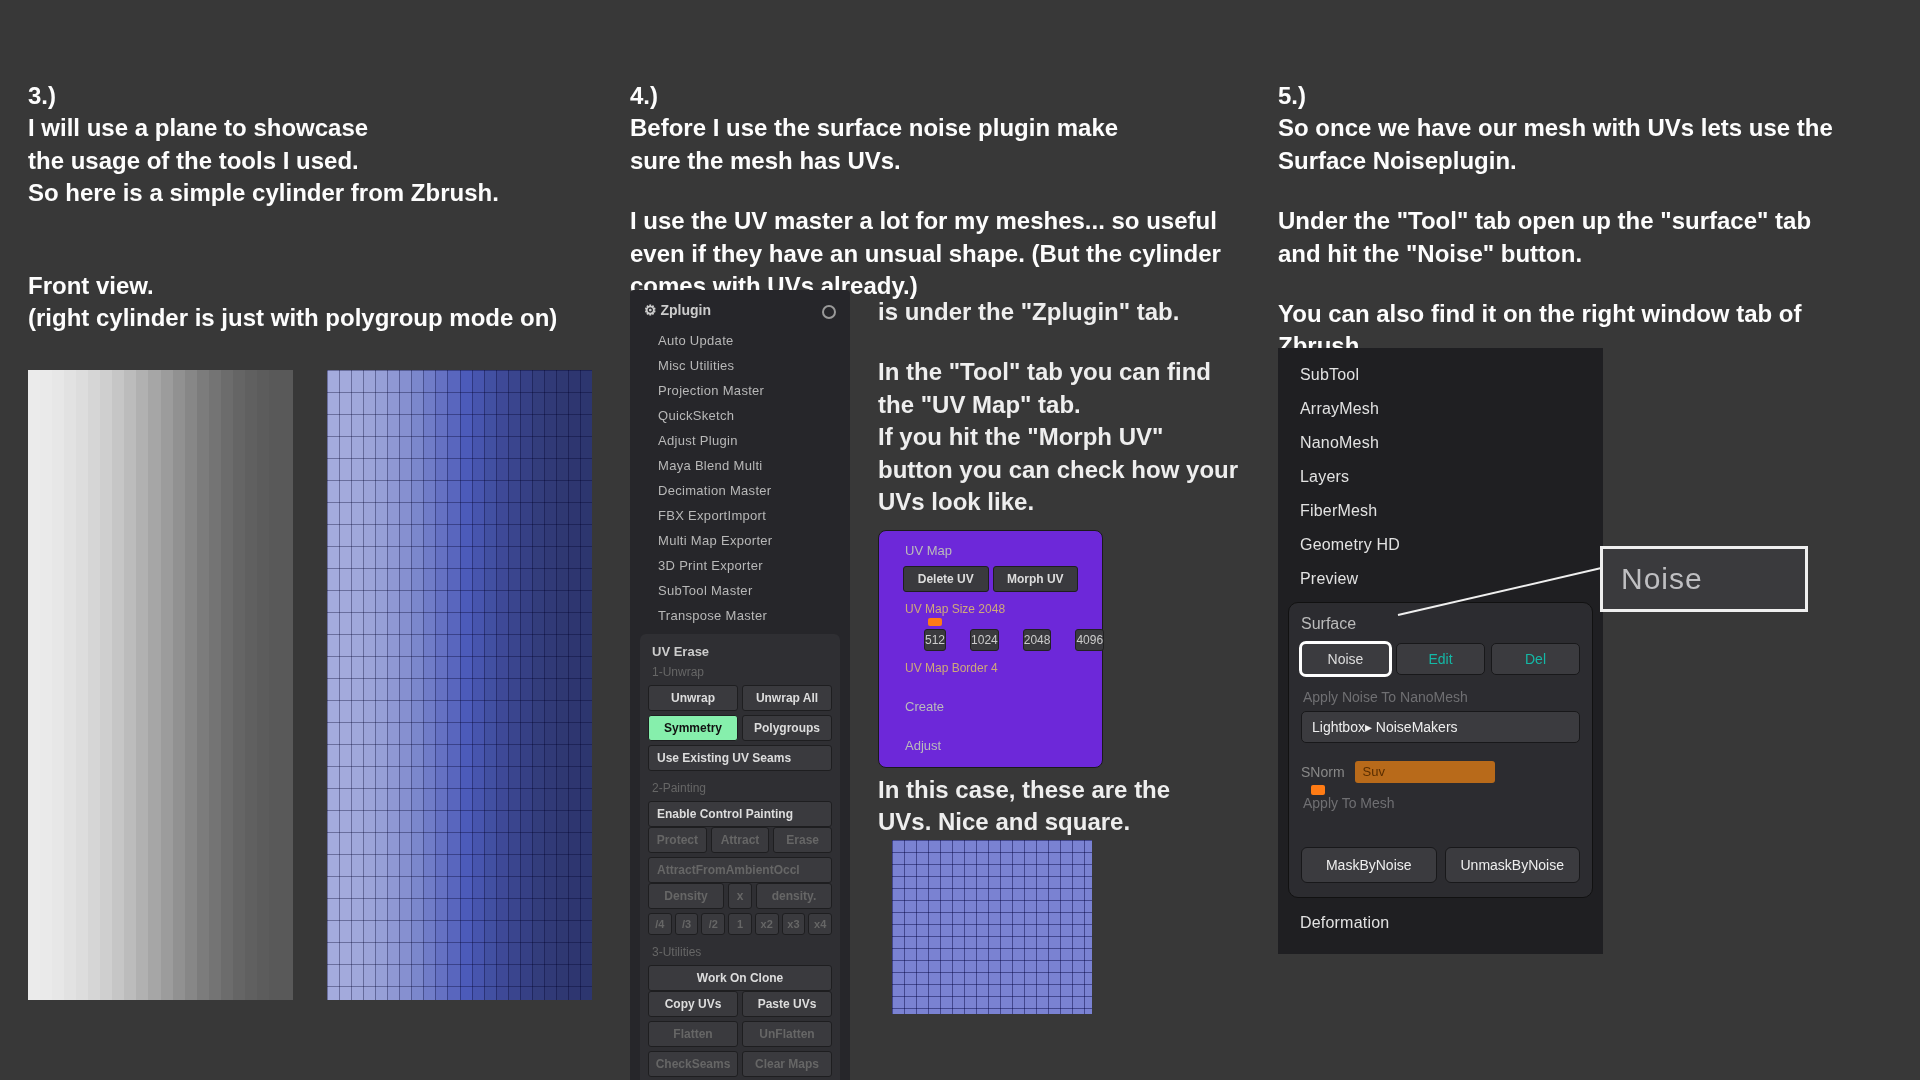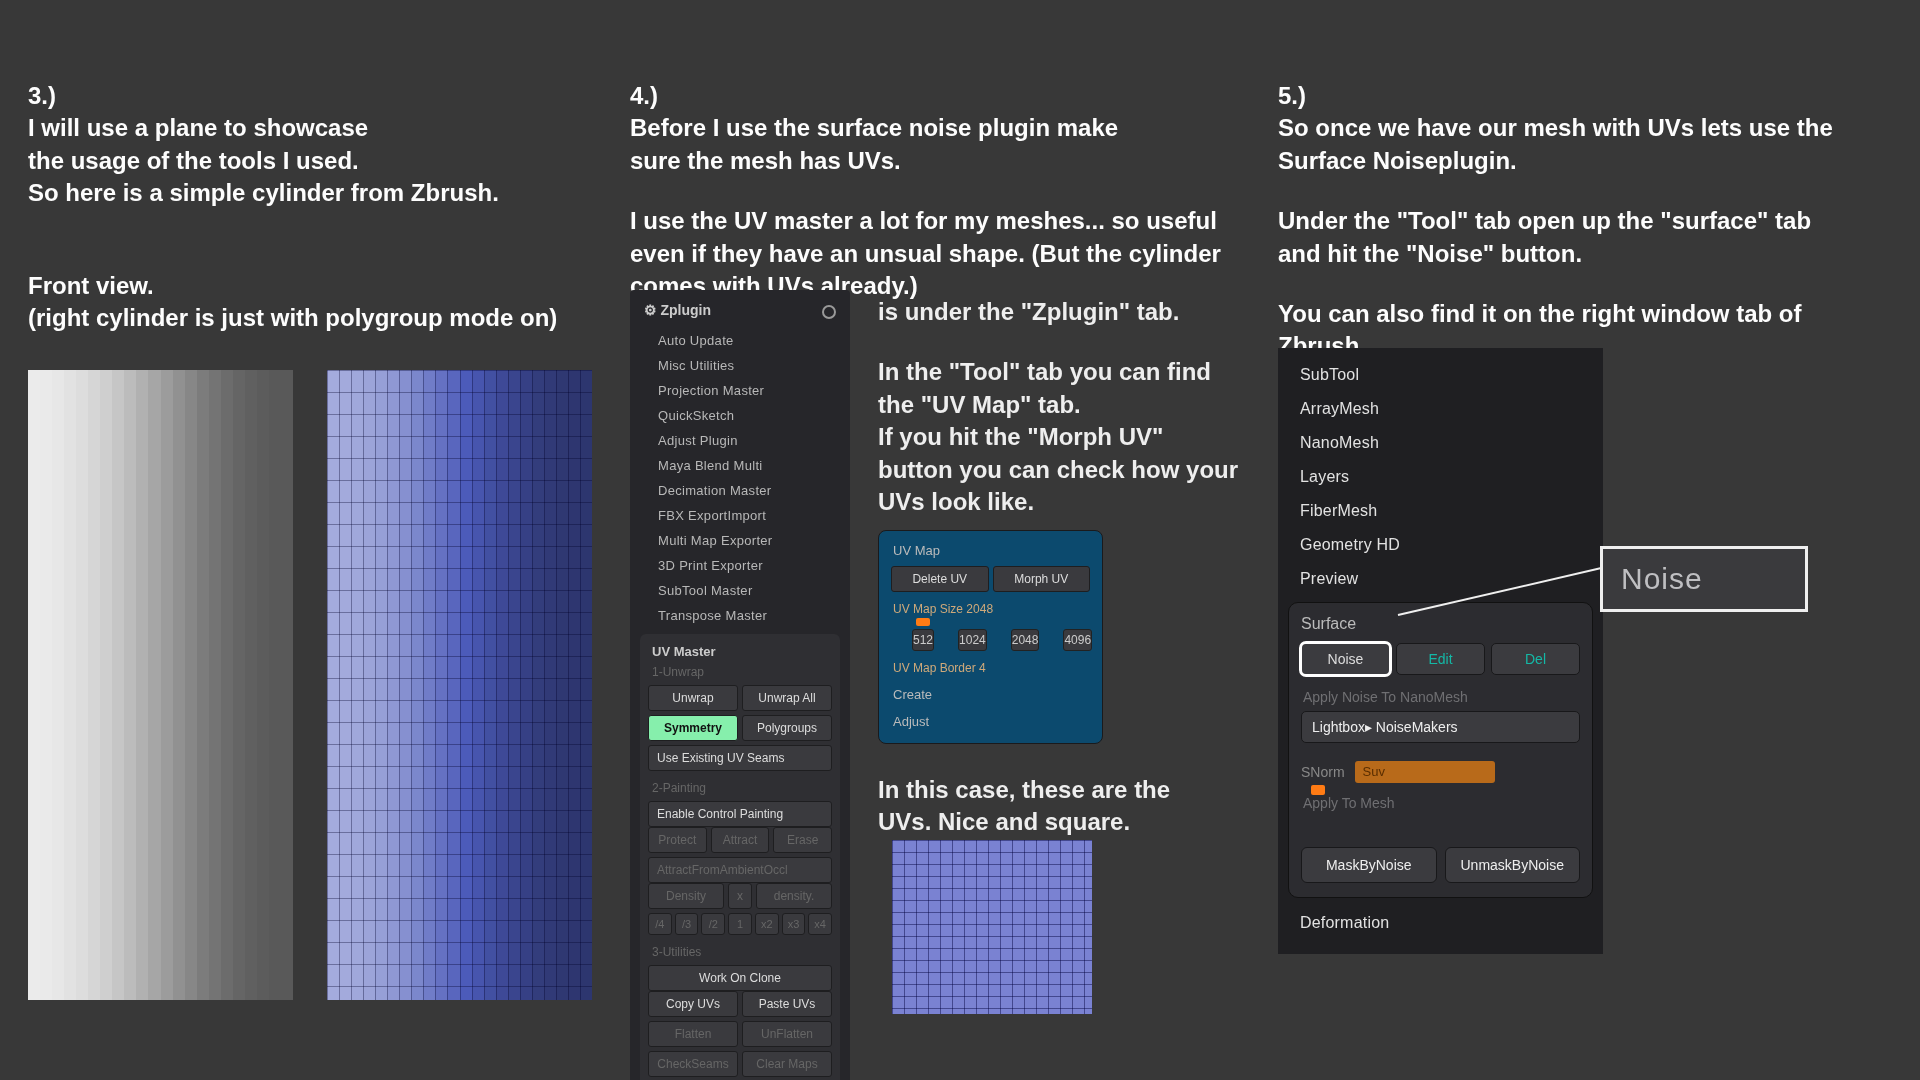--- a/index.html
+++ b/index.html
@@ -27,36 +27,36 @@
   .wire-h { position:absolute; inset:0; background-image:repeating-linear-gradient(to bottom, rgba(0,0,40,.35) 0 1px, transparent 1px 22px); }
 
   
   .zplug-panel { position:absolute; left:630px; top:290px; width:220px; background:#26262a; border-radius:4px; padding:8px 0 12px; font-size:14px; color:#bbb; }
   .zplug-title { display:flex; justify-content:space-between; align-items:center; font-weight:600; color:#ccc; padding:4px 14px 10px; }
   .zplug-item { padding:5px 28px; color:#b8b8b8; font-size:13px; letter-spacing:.3px;}
   .uvm-sub { background:#2f2f33; margin:6px 10px 0; border-radius:6px; padding:10px 8px 8px; }
   .uvm-head { font-size:13px; font-weight:600; color:#ccc; padding:0 4px 6px; }
   .uvm-muted { font-size:12px; color:#666; padding:0 4px 6px; }
   .btn-row { display:flex; gap:4px; margin-bottom:4px; }
-  .zbtn { flex:1; background:#3a3a3e; color:#ddd; font-size:12px; text-align:center; padding:5px 4px; border-radius:3px; border:1px solid #1e1e20;}
+  .zbtn { flex:1; background:#3a3a3e; color:#ddd; font-size:12px; text-align:center; padding:5px 4px; border-radius:3px; border:1px solid #1e1e20;font-weight:bold;}
   .zbtn.on { background:#86efac; color:#111; font-weight:600; }
   .zbtn.dim { color:#666; }
   .tinybar { display:flex; gap:3px; }
   .tinybar .zbtn { flex:1; padding:4px 0; font-size:11px; }
   .sep { height:10px; }
 
   .side-note { position:absolute; left:878px; top:296px; width:390px; font-size:24px; font-weight:600; line-height:1.35; }
 
-  .uvmap-panel { position:absolute; left:878px; top:530px; width:225px; background:#0c4a6e; border-radius:8px; padding:12px 12px 14px; font-size:13px; color:#ccc; border:1px solid #1a1a1c;}
+  .uvmap-panel { position:absolute; left:878px; top:530px; width:225px; background:#6d28d9; border-radius:8px; padding:12px 24px 14px; font-size:13px; color:#ccc; border:1px solid #1a1a1c;}
   .uvmap-title { font-size:13px; color:#bbb; margin-bottom:8px; padding-left:2px;}
   .slider-lbl { font-size:12px; color:#cfa97a; margin:10px 2px 2px; }
   .slider-knob { width:14px; height:8px; background:#ff7b14; border-radius:2px; margin-bottom:3px; margin-left:25px;}
   .pill-row { display:flex; gap:3px; }
   .pill { flex:1; background:#3a3a3e; text-align:center; font-size:12px; padding:3px 0; border-radius:3px; border:1px solid #222;color:#ccc;margin-left:21px;}
-  .link-like { font-size:13px; color:#bbb; margin-top:12px; padding-left:2px;}
+  .link-like { font-size:13px; color:#bbb; margin-top:24px; padding-left:2px;}
 
   .uv-note { position:absolute; left:878px; top:774px; width:360px; font-size:24px; font-weight:600; line-height:1.35; }
   .uv-square { position:absolute; left:892px; top:840px; width:200px; height:174px; background:#7a82d2;
     background-image:
       repeating-linear-gradient(to right, rgba(0,0,60,.45) 0 1px, transparent 1px 12px),
       repeating-linear-gradient(to bottom, rgba(0,0,60,.45) 0 1px, transparent 1px 12px);
   }
 
   
   .tool-panel { position:absolute; left:1278px; top:348px; width:325px; background:#1f1f22; padding:10px 0 14px; font-size:16px; color:#ddd; }
@@ -177,21 +177,21 @@
       <div class="zplug-item">Adjust Plugin</div>
       <div class="zplug-item">Maya Blend Multi</div>
       <div class="zplug-item">Decimation Master</div>
       <div class="zplug-item">FBX ExportImport</div>
       <div class="zplug-item">Multi Map Exporter</div>
       <div class="zplug-item">3D Print Exporter</div>
       <div class="zplug-item">SubTool Master</div>
       <div class="zplug-item">Transpose Master</div>
     </div>
   <div class="uvm-sub">
-    <div class="uvm-head">UV Master</div>
+    <div class="uvm-head">UV Erase</div>
     <div class="uvm-muted">1-Unwrap</div>
     <div class="btn-row">
       <div class="zbtn">Unwrap</div>
       <div class="zbtn">Unwrap All</div>
     </div>
     <div class="btn-row">
       <div class="zbtn on">Symmetry</div>
       <div class="zbtn">Polygroups</div>
     </div>
     <div class="zbtn" style="text-align:left;padding-left:8px">Use Existing UV Seams</div>

